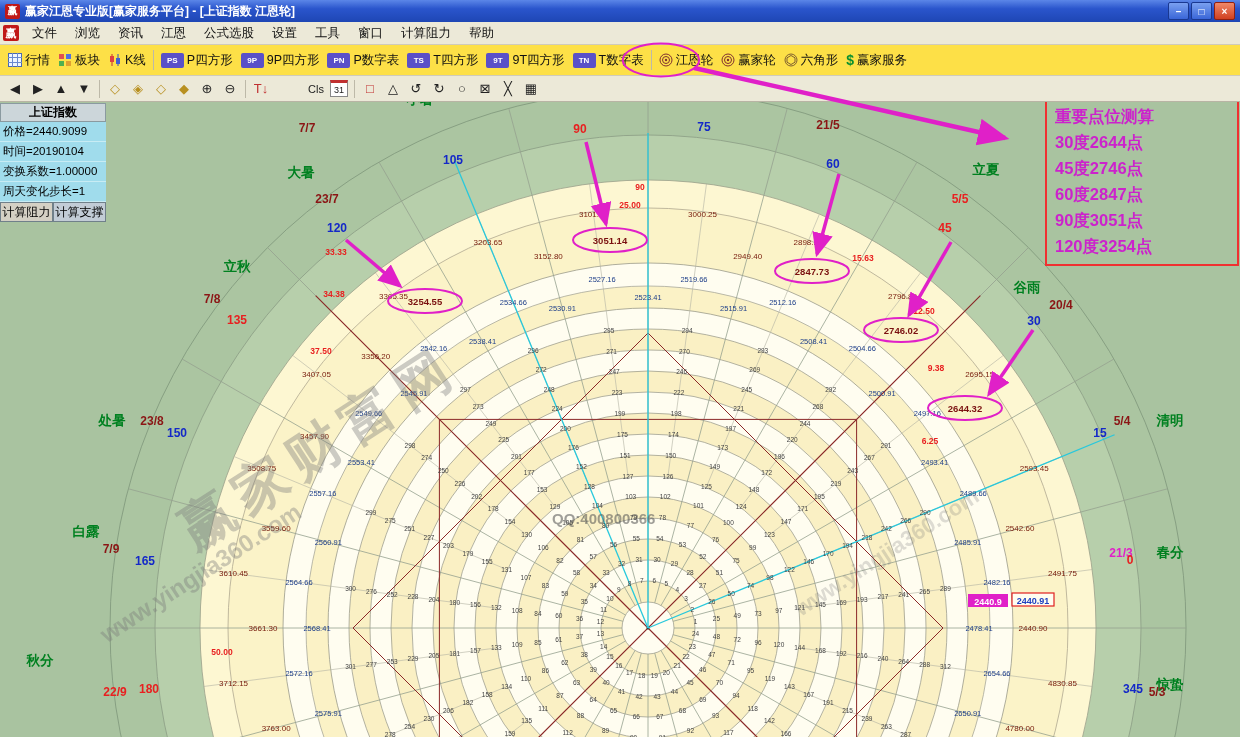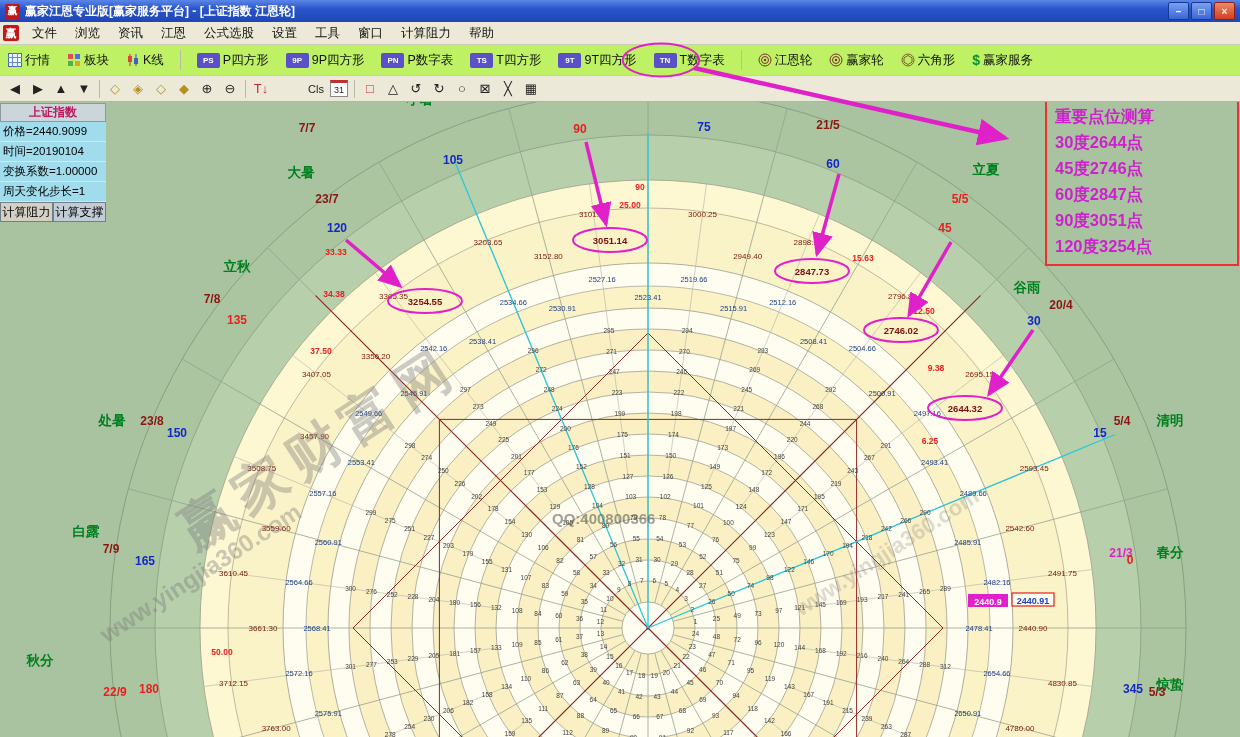--- a/index.html
+++ b/index.html
@@ -9,38 +9,38 @@
 .app-icon{width:15px;height:15px;background:#c01818;color:#fff;font-size:10px;display:flex;align-items:center;justify-content:center;border-radius:2px;flex:0 0 auto;}
 .title-text{flex:1;white-space:nowrap;overflow:hidden;}
 .win-controls{display:flex;gap:2px;}
 .win-btn{width:19px;height:16px;display:flex;align-items:center;justify-content:center;font-size:10px;background:linear-gradient(#7aa0f0,#3a66d8);border:1px solid #1a3890;border-radius:2px;color:#fff;}
 .win-btn.close{background:linear-gradient(#f08868,#d04020);border-color:#902010;}
 
 .menubar{position:relative;z-index:8;height:22px;background:#ece9d8;border-bottom:1px solid #cfcbbb;display:flex;align-items:center;font-size:12.5px;color:#111;padding-left:3px;}
 .menu-logo{width:16px;height:16px;background:#c01818;color:#fff;font-size:11px;font-weight:bold;display:flex;align-items:center;justify-content:center;margin-right:4px;border-radius:2px;}
 .menu-item{padding:2px 9px;}
 
-.toolbar1{position:relative;z-index:8;height:30px;background:#bef264;border-bottom:1px solid #cfcbbb;display:flex;align-items:center;font-size:12.5px;color:#111;padding:0 4px;gap:9px;}
+.toolbar1{position:relative;z-index:8;height:30px;background:#fde047;border-bottom:1px solid #cfcbbb;display:flex;align-items:center;font-size:12.5px;color:#111;padding:0 4px;gap:0;}
 .tb-item{display:flex;align-items:center;gap:3px;padding:3px 4px;}
 .tb-label{white-space:nowrap;}
 .tb-badge{min-width:15px;height:15px;background:#5a50c8;color:#fff;font-size:8px;font-weight:bold;display:flex;align-items:center;justify-content:center;border-radius:2px;padding:0 4px;}
 .tb-dollar{color:#0a9030;font-weight:bold;font-size:14px;}
 .tb-icon{display:flex;align-items:center;}
 .tb-sep{width:1px;height:20px;background:#bdb9a8;margin:0 3px;}
 
 .toolbar2{position:relative;z-index:8;height:25px;background:#ece9d8;border-bottom:1px solid #b8b4a4;display:flex;align-items:center;padding:0 4px;gap:1px;font-size:13px;color:#222;}
 .tb2-btn{min-width:22px;height:21px;display:flex;align-items:center;justify-content:center;}
 .tb2-sep{width:1px;height:18px;background:#bdb9a8;margin:0 3px;}
 .tb2-cal{width:16px;height:13px;border:1px solid #888;border-top:3px solid #c03030;background:#fff;font-size:9px;display:flex;align-items:center;justify-content:center;color:#222;}
 
 #wheel-svg{position:absolute;left:0;top:0;z-index:1;font-family:"Liberation Sans","DejaVu Sans",sans-serif;}
 #overlay-svg{position:absolute;left:0;top:0;z-index:9;pointer-events:none;}
 
 .info-panel{position:absolute;left:0;top:103px;width:106px;z-index:6;font-size:12px;box-sizing:border-box;}
-.info-header{background:#ccd6da;border:1px solid #8a9aa0;color:#be185d;font-weight:bold;text-align:center;height:17px;line-height:17px;}
+.info-header{background:#ccd6da;border:1px solid #8a9aa0;color:#000000;font-weight:bold;text-align:center;height:17px;line-height:17px;}
 .info-row{background:#a0dcec;border-bottom:1px solid #c8ecf4;height:19px;line-height:19px;padding-left:3px;color:#000;white-space:nowrap;overflow:hidden;font-size:11.5px;}
 .info-buttons{display:flex;border-radius:10px;}
 .info-btn{flex:1;height:20px;line-height:18px;text-align:center;background:#d4d0c4;border:1px solid #70808a;font-size:12px;box-sizing:border-box;white-space:nowrap;}
 .info-btn.alt{background:#c2ccd6;}
 
 .annotation-box{position:absolute;left:1045px;top:70px;width:174px;z-index:6;border:2px solid #f03030;padding:5px 8px;color:#cc22cc;font-size:16.5px;font-weight:bold;line-height:26px;}
 .wm{position:absolute;z-index:2;color:rgba(120,120,120,0.38);font-weight:bold;white-space:nowrap;pointer-events:none;}
 </style>
 </head>
 <body>

